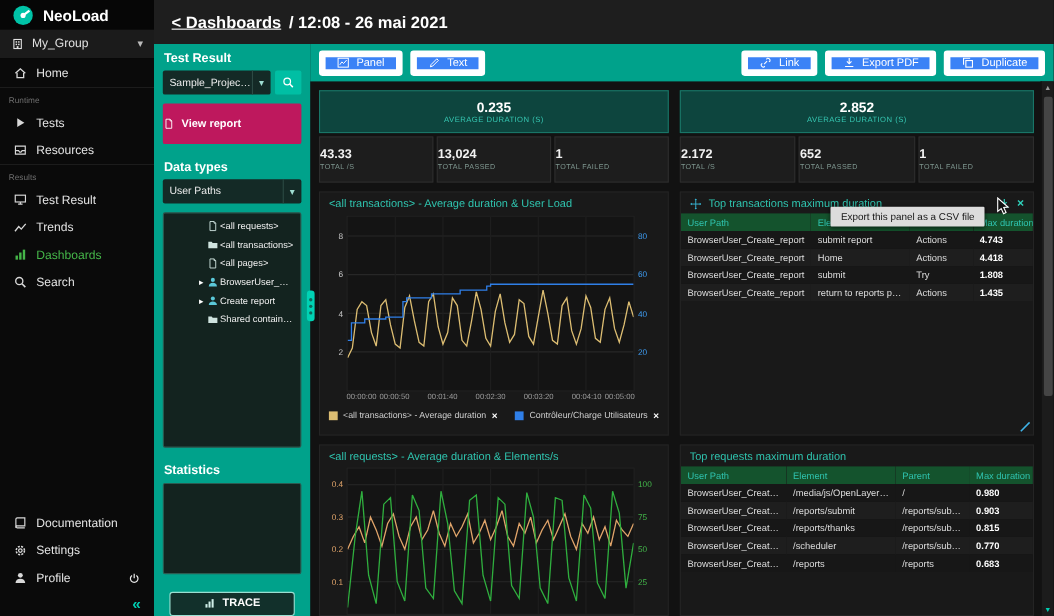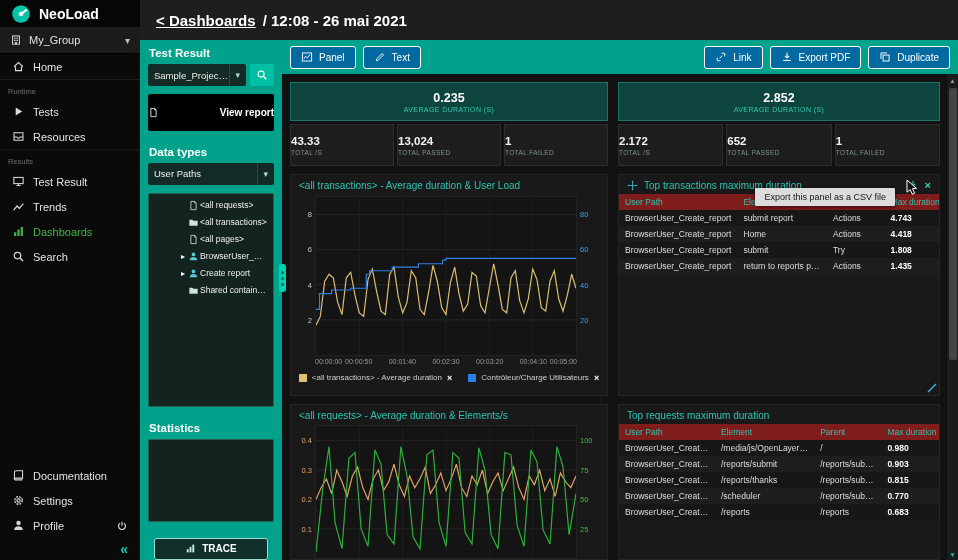--- a/index.html
+++ b/index.html
@@ -29,38 +29,38 @@
 
 .col2{width:142px;min-width:142px;background:#00a28b;position:relative;z-index:3;display:flex;flex-direction:column;color:#fff;}
 .col2-heading{font-size:11.5px;font-weight:bold;padding:7px 9px 5px;}
 .project-row{display:flex;gap:4px;margin:0 8px;height:22px;}
 .select{background:#142a26;border-radius:2px;display:flex;align-items:center;font-size:9.5px;color:#eee;padding:0 6px;height:22px;cursor:pointer;}
 .project-row .select{flex:1;min-width:0;}
 .sel-text{white-space:nowrap;overflow:hidden;text-overflow:ellipsis;}
 .sel-chev{margin-left:auto;padding-left:5px;border-left:1px solid #2c4a44;color:#9fded2;font-size:9px;height:100%;display:flex;align-items:center;}
 .search-btn{width:24px;height:22px;background:#00bfa4;border:none;border-radius:2px;display:flex;align-items:center;justify-content:center;cursor:pointer;color:#fff;}
 .search-btn .icn{width:12px;height:12px;}
-.view-report{margin:8px;height:38px;background:#000000;border:none;border-radius:2px;color:#fff;font-size:10px;font-weight:bold;display:flex;align-items:center;justify-content:space-between;gap:6px;cursor:pointer;font-family:inherit;}
+.view-report{margin:8px;height:38px;background:#be185d;border:none;border-radius:2px;color:#fff;font-size:10px;font-weight:bold;display:flex;align-items:center;justify-content:flex-start;gap:6px;cursor:pointer;font-family:inherit;}
 .view-report .icn{width:11px;height:11px;color:#fff;}
 .select.full{margin:0 8px;}
 .tree{margin:8px;height:220px;background:#13231f;border:1px solid #2c5b51;border-radius:2px;padding:3px 0;overflow:hidden;}
 .tree-item{display:flex;align-items:center;gap:1px;height:17px;padding:0 5px;font-size:8.5px;color:#f0f0f0;cursor:pointer;margin-left:25px;}
 .caret{width:8px;font-size:8px;color:#fff;flex:none;text-align:center;}
 .ticn{width:11px;height:11px;flex:none;color:#cfe3df;}
 .ticn.user{color:#5bc8d8;}
 .tlabel{white-space:nowrap;overflow:hidden;text-overflow:ellipsis;}
 .splitter{position:absolute;right:-4px;top:224px;width:7px;height:28px;background:#00d2b4;border-radius:3px;display:flex;flex-direction:column;align-items:center;justify-content:center;gap:3px;cursor:col-resize;z-index:9;}
 .splitter i{width:3px;height:3px;border-radius:50%;background:#0b6a5b;display:block;}
 .stats-box{margin:0 8px;height:84px;background:#13231f;border:1px solid #2c5b51;border-radius:2px;}
 .trace-btn{margin:16px auto 0;width:114px;height:23px;background:#12302b;border:1px solid #9adfd2;border-radius:3px;color:#fff;font-weight:bold;font-size:10px;display:flex;align-items:center;justify-content:center;gap:6px;cursor:pointer;font-family:inherit;}
 .trace-btn .icn{width:11px;height:11px;color:#cfeee8;}
 
 .main{flex:1;display:flex;flex-direction:column;min-width:0;position:relative;background:#121212;}
 .toolbar{height:34px;background:#00a28b;display:flex;align-items:center;gap:7px;padding:0 8px;}
-.tb-btn{height:23px;background:#0369a1;border:1px solid #ffffff;border-radius:3px;color:#fff;font-size:10px;display:flex;align-items:center;gap:6px;padding:0 10px;cursor:pointer;font-family:inherit;}
+.tb-btn{height:23px;background:#3b82f6;border:6px solid #ffffff;border-radius:3px;color:#fff;font-size:10px;display:flex;align-items:center;gap:6px;padding:0 10px;cursor:pointer;font-family:inherit;}
 .tb-btn .icn{width:12px;height:12px;}
 .tb-spacer{flex:1;}
 .content{flex:1;min-height:0;overflow:hidden;padding:8px 18px 0 8px;display:grid;grid-template-columns:318px 1fr;grid-template-rows:84px 222px 1fr;gap:8px 10px;position:relative;}
 
 .kpi-panel{display:flex;flex-direction:column;gap:3px;}
 .kpi-top{height:39px;background:#0d453e;border:1px solid #197567;display:flex;flex-direction:column;align-items:center;justify-content:center;}
 .kpi-value{font-size:12.5px;font-weight:bold;color:#fff;}
 .kpi-label{font-size:7px;color:#36c7b2;letter-spacing:.4px;margin-top:1px;}
 .kpi-stats{flex:1;display:flex;gap:3px;}
 .stat{flex:1;background:#1d1d1d;border:1px solid #2d2d2d;display:flex;flex-direction:column;justify-content:center;}
@@ -84,21 +84,21 @@
 .plot{flex:1;position:relative;background:#141414;border:1px solid #222;}
 .plot svg{position:absolute;inset:0;width:100%;height:100%;display:block;}
 .xticks{height:11px;position:relative;margin:2px 30px 0 24px;font-size:7px;color:#9a9a9a;}
 .xticks span{position:absolute;top:0;}
 .legend{height:17px;display:flex;align-items:center;justify-content:center;gap:16px;font-size:8px;color:#cfcfcf;}
 .leg-item{display:flex;align-items:center;gap:5px;}
 .swatch{width:8px;height:8px;display:inline-block;}
 .leg-x{color:#fff;font-weight:bold;font-size:9px;cursor:pointer;}
 
 table{width:100%;border-collapse:collapse;font-size:8.5px;table-layout:fixed;}
-th{background:#7f1d1d;color:#2fc3ae;text-align:left;font-weight:normal;padding:3px 6px;white-space:nowrap;overflow:hidden;}
+th{background:#14532d;color:#2fc3ae;text-align:left;font-weight:normal;padding:3px 6px;white-space:nowrap;overflow:hidden;}
 td{color:#dedede;padding:3px 6px;white-space:nowrap;overflow:hidden;text-overflow:ellipsis;}
 tbody tr:nth-child(odd){background:#171717;}
 tbody tr:nth-child(even){background:#1e1e1e;}
 td:last-child{color:#fff;font-weight:bold;}
 .t-trans th:nth-child(1){width:37%;}.t-trans th:nth-child(2){width:28%;}.t-trans th:nth-child(3){width:18%;}.t-trans th:nth-child(4){width:17%;}
 .t-req th:nth-child(1){width:30%;}.t-req th:nth-child(2){width:31%;}.t-req th:nth-child(3){width:21%;}.t-req th:nth-child(4){width:18%;}
 
 .tooltip{position:absolute;top:13px;right:44px;background:#dcdcdc;color:#161616;font-size:9px;padding:4px 9px;border-radius:1px;box-shadow:0 1px 4px rgba(0,0,0,.6);z-index:6;white-space:nowrap;}
 .cursor{position:absolute;top:4px;right:20px;width:13px;height:17px;z-index:7;pointer-events:none;}
 .resize-corner{position:absolute;right:2px;bottom:2px;width:10px;height:10px;}

